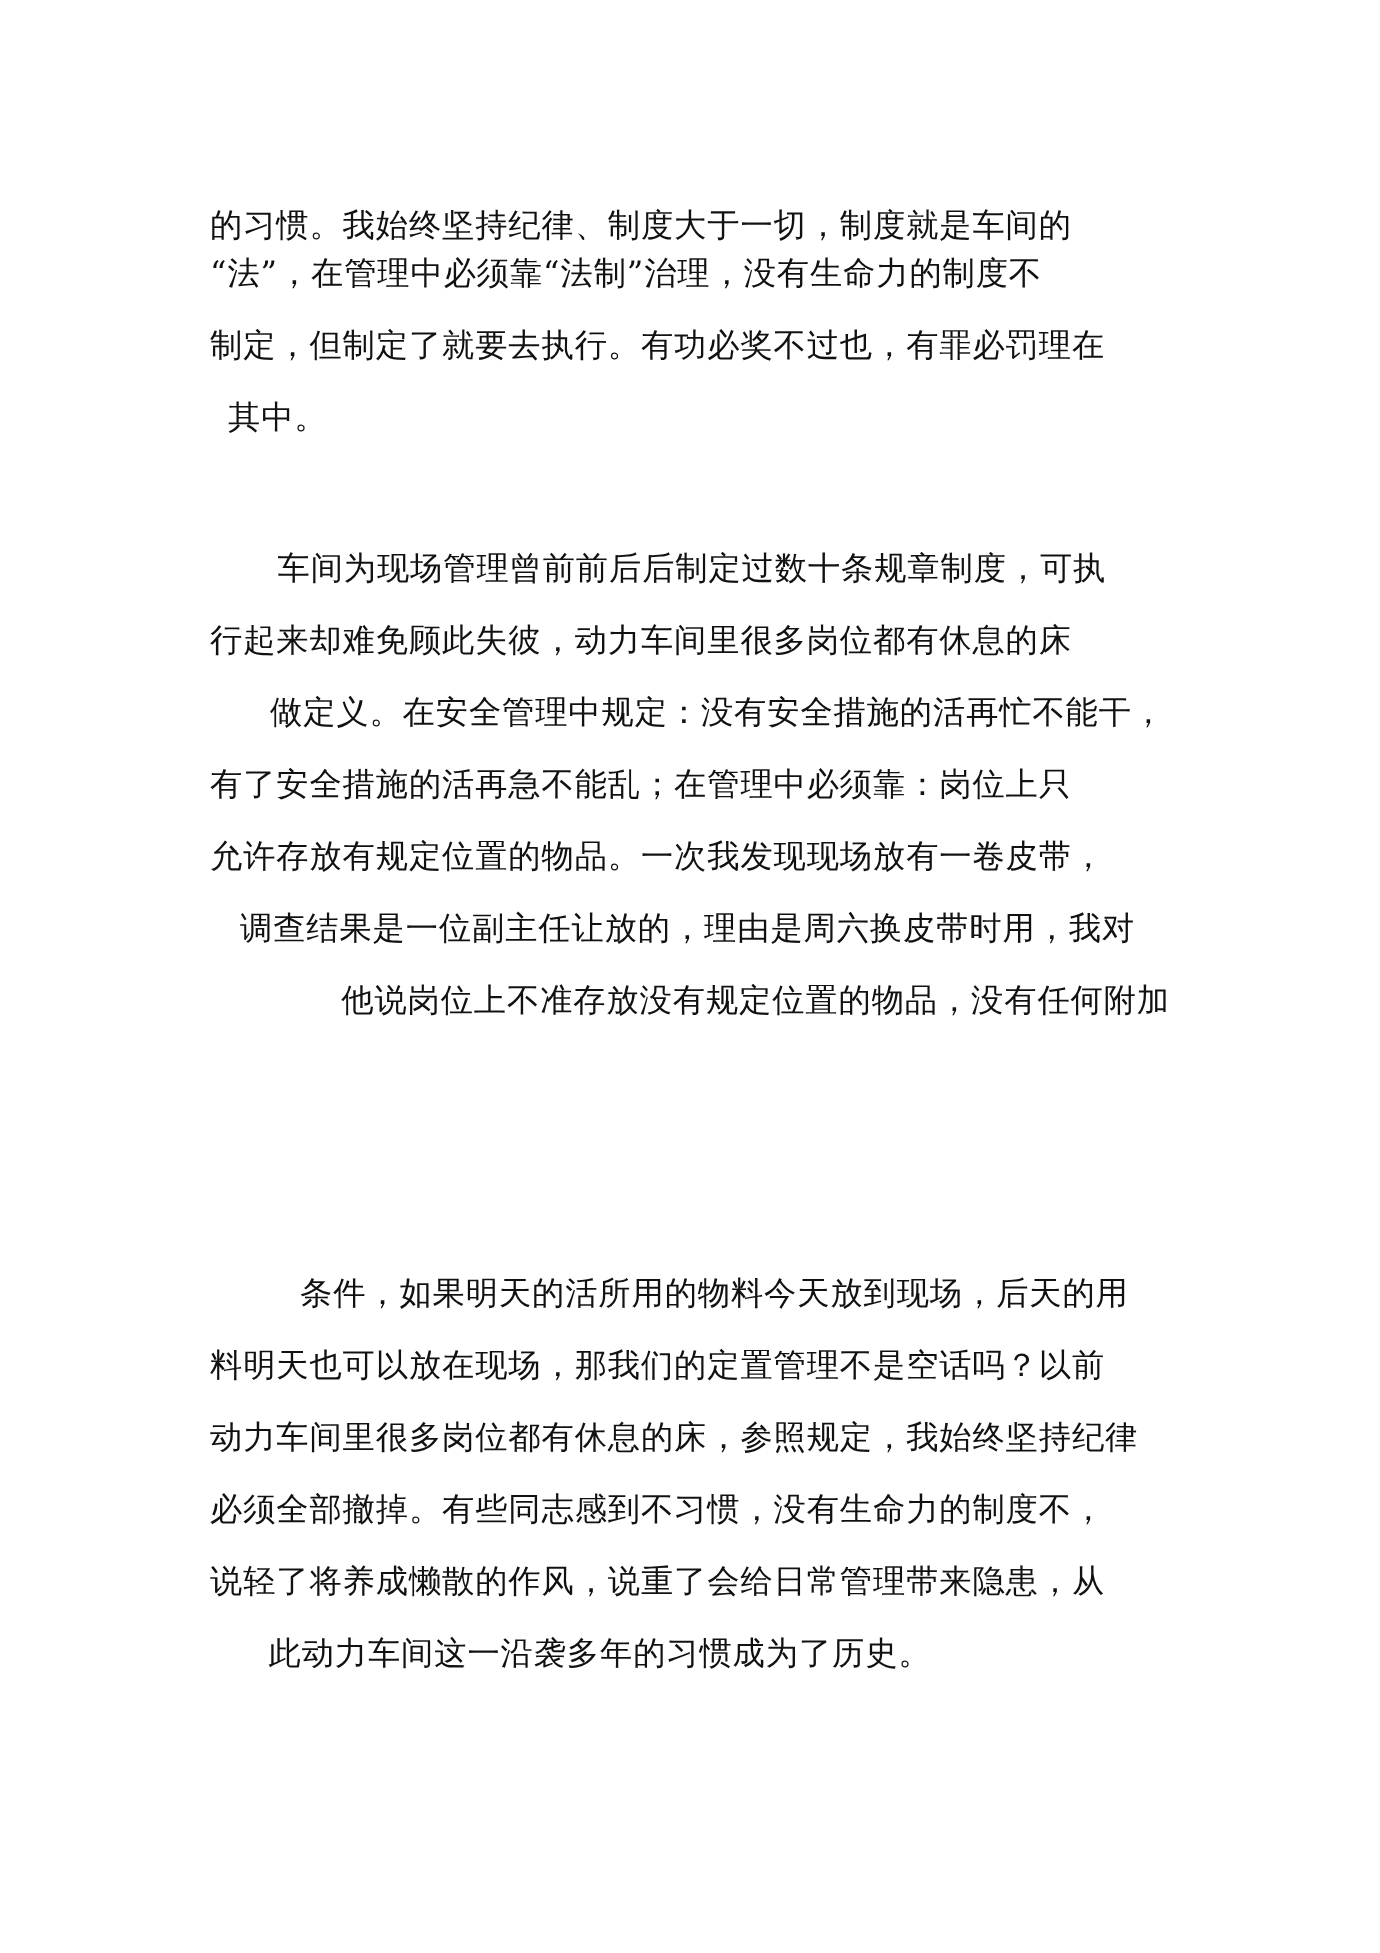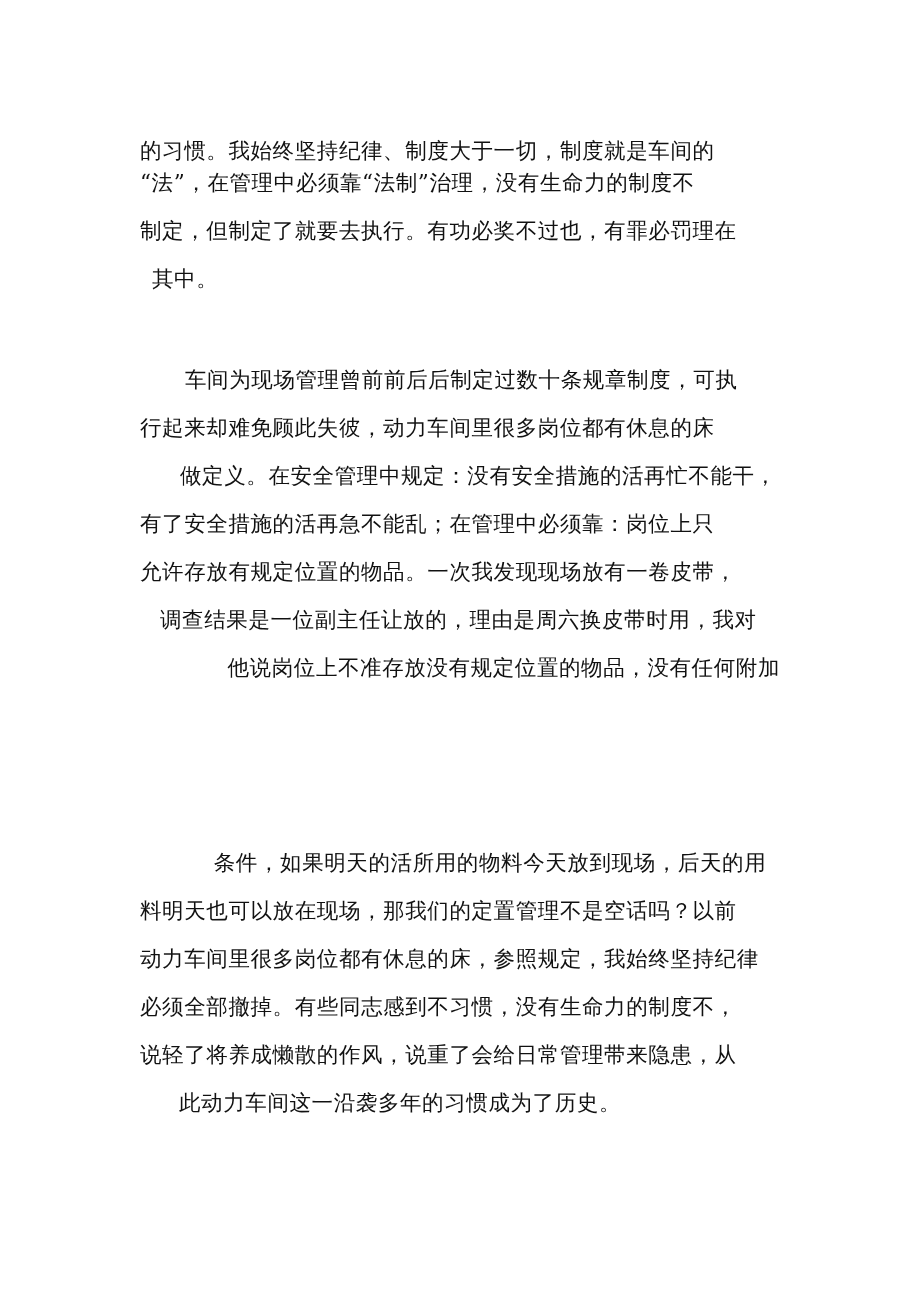--- a/index.html
+++ b/index.html
@@ -46,20 +46,20 @@
   <div>
     <div class="line" style="top: 365px; left: 185px;">车间为现场管理曾前前后后制定过数十条规章制度，可执</div>
     <div class="line" style="top: 413px; left: 140px;">行起来却难免顾此失彼，动力车间里很多岗位都有休息的床</div>
     <div class="line" style="top: 461px; left: 140px; margin-left: 40px;">做定义。在安全管理中规定：没有安全措施的活再忙不能干，</div>
     <div class="line" style="top: 509px; left: 140px;">有了安全措施的活再急不能乱；在管理中必须靠：岗位上只</div>
     <div class="line" style="top: 557px; left: 140px;">允许存放有规定位置的物品。一次我发现现场放有一卷皮带，</div>
     <div class="line" style="top: 605px; left: 140px; margin-left: 20px;">调查结果是一位副主任让放的，理由是周六换皮带时用，我对</div>
     <div class="line" style="top: 653px; left: 140px; text-align: right;">他说岗位上不准存放没有规定位置的物品，没有任何附加</div>
   </div>
   <div>
-    <div class="line" style="top: 848px; left: 170px; text-align: center;">条件，如果明天的活所用的物料今天放到现场，后天的用</div>
+    <div class="line" style="top: 848px; left: 200px;">条件，如果明天的活所用的物料今天放到现场，后天的用</div>
     <div class="line" style="top: 896px; left: 140px;">料明天也可以放在现场，那我们的定置管理不是空话吗？以前</div>
     <div class="line" style="top: 944px; left: 140px;">动力车间里很多岗位都有休息的床，参照规定，我始终坚持纪律</div>
     <div class="line" style="top: 992px; left: 140px;">必须全部撤掉。有些同志感到不习惯，没有生命力的制度不，</div>
     <div class="line" style="top: 1040px; left: 140px;">说轻了将养成懒散的作风，说重了会给日常管理带来隐患，从</div>
     <div class="line" style="top: 1088px; left: 140px; margin-left: 39px;">此动力车间这一沿袭多年的习惯成为了历史。</div>
   </div>
 </div>
 
 </body></html>

